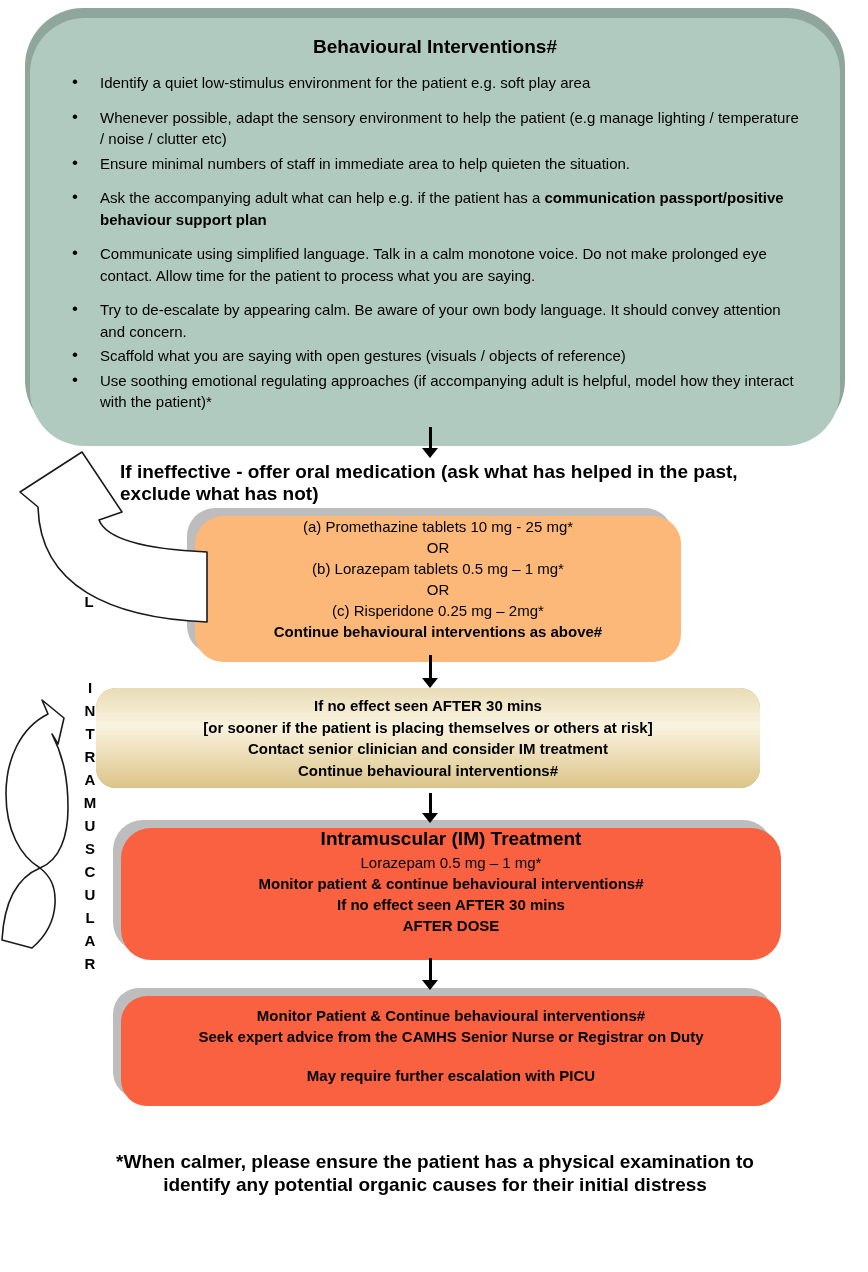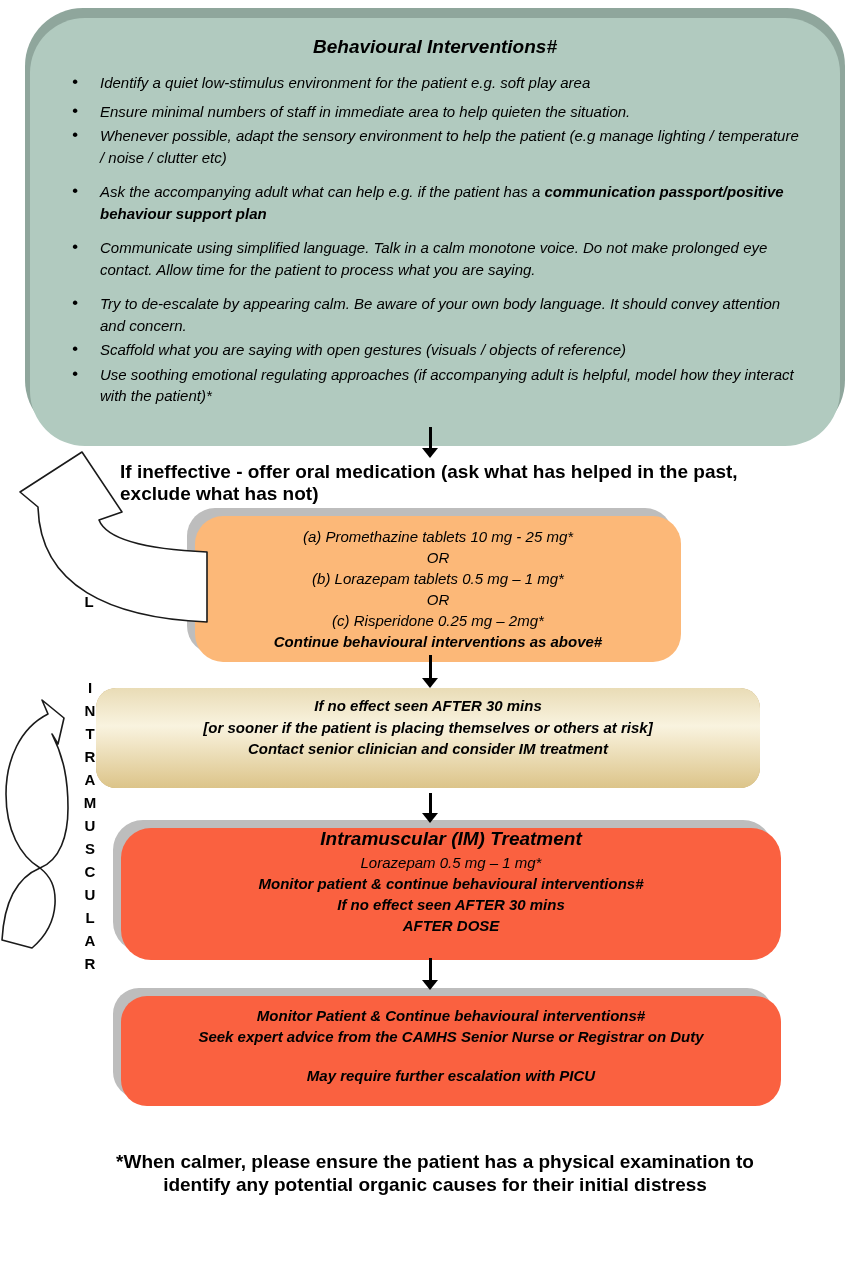--- a/index.html
+++ b/index.html
@@ -4,46 +4,46 @@
 <style>
   html,body{margin:0;padding:0;background:#fff;}
   #stage{
     position:relative;width:868px;height:1272px;margin:0 auto;background:#fff;
     font-family:"Liberation Sans",sans-serif;color:#000;overflow:hidden;
   }
   .abs{position:absolute;}
   .b{font-weight:bold;}
 
   
-  .shadowbox{position:absolute;font-style:italic;}
+  .shadowbox{position:absolute;}
   .shadowbox .shadow{position:absolute;}
   .shadowbox .face{position:absolute;box-sizing:border-box;}
 
   
   #green-box{left:25px;top:8px;width:820px;height:438px;}
   #green-box .shadow{left:0;top:0;width:820px;height:430px;border-radius:58px;background:var(--green-shadow);}
   #green-box .face{left:5px;top:10px;width:810px;height:428px;border-radius:55px;background:var(--green-box);padding:16px 28px 10px 28px;}
   #green-box h1{margin:2px 0 14px 0;font-size:19px;text-align:center;font-weight:bold;}
   #green-box ul{margin:0;padding:0 6px 0 42px;list-style:none;font-size:15px;line-height:21.5px;}
   #green-box li{position:relative;margin-bottom:3px;}
   #green-box li::before{content:"\2022";position:absolute;left:-28px;top:-1px;font-size:17px;}
-  #green-box li:nth-child(1){margin-bottom:7px;}
+  #green-box li:nth-child(1){margin-bottom:13px;}
   #green-box li:nth-child(2){margin-bottom:3px;}
   #green-box li:nth-child(3){margin-bottom:13px;}
   #green-box li:nth-child(4){margin-bottom:13px;}
   #green-box li:nth-child(5){margin-bottom:13px;}
 
   
   .tl-shadow .shadow{left:0;top:0;background:var(--shadow-gray);}
   .tl-shadow .face{left:8px;top:8px;}
 
   #oral-box{left:187px;top:508px;width:494px;height:154px;}
   #oral-box .shadow{width:486px;height:146px;border-radius:28px;}
   #oral-box .face{width:486px;height:146px;border-radius:28px;background:var(--orange-box);
-    padding:10px 14px;text-align:center;font-size:15px;line-height:21px;}
+    padding:0 14px;text-align:center;font-size:15px;line-height:21px;}
 
   #delay-box{left:96px;top:688px;width:672px;height:108px;}
   #delay-box .shadow{width:664px;height:100px;border-radius:20px;background:var(--tan-shadow);}
   #delay-box .face{width:664px;height:100px;border-radius:20px;
     background:linear-gradient(to bottom,var(--tan-top) 0%,var(--tan-mid) 38%,var(--tan-bottom) 100%);
     padding:7px 14px;text-align:center;font-size:15px;line-height:21.5px;font-weight:bold;}
 
   #im-box{left:113px;top:820px;width:668px;height:140px;}
   #im-box .shadow{width:660px;height:132px;border-radius:30px;}
   #im-box .face{width:660px;height:132px;border-radius:30px;background:var(--red-box);
@@ -104,22 +104,22 @@
              C 68 82 64 60 52 36
              L 58 46 Z" fill="#ffffff" stroke="#1a1a1a" stroke-width="1.6" stroke-linejoin="round"></path>
   </svg>
 
   <div id="green-box" class="shadowbox">
     <div class="shadow"></div>
     <div class="face">
       <h1>Behavioural Interventions#</h1>
       <ul>
           <li><span>Identify a quiet low-stimulus environment for the patient e.g. soft play area</span></li>
+          <li><span>Whenever possible, adapt the sensory environment to help the patient (e.g manage lighting / temperature / noise / clutter etc)</span></li>
           <li><span>Ensure minimal numbers of staff in immediate area to help quieten the situation.</span></li>
-          <li><span>Whenever possible, adapt the sensory environment to help the patient (e.g manage lighting / temperature / noise / clutter etc)</span></li>
           <li><span>Ask the accompanying adult what can help e.g. if the patient has a </span><span class="b">communication passport/positive behaviour support plan</span></li>
           <li><span>Communicate using simplified language. Talk in a calm monotone voice. Do not make prolonged eye contact. Allow time for the patient to process what you are saying.</span></li>
           <li><span>Try to de-escalate by appearing calm. Be aware of your own body language. It should convey attention and concern.</span></li>
           <li><span>Scaffold what you are saying with open gestures (visuals / objects of reference)</span></li>
           <li><span>Use soothing emotional regulating approaches (if accompanying adult is helpful, model how they interact with the patient)*</span></li>
         </ul>
     </div>
   </div>
 
   <div id="arrow-1" class="darrow">
@@ -168,20 +168,21 @@
       <div>A</div>
       <div>R</div>
     </div>
 
   <div id="delay-box" class="shadowbox">
     <div class="shadow"></div>
     <div class="face">
         <div class="tline"><span class="b">If no effect seen AFTER 30 mins</span></div>
         <div class="tline"><span class="b">[or sooner if the patient is placing themselves or others at risk]</span></div>
         <div class="tline"><span class="b">Contact senior clinician and consider IM treatment</span></div>
+        <div class="tline"><span class="b">Continue behavioural interventions#</span></div>
       </div>
   </div>
 
   <div id="arrow-3" class="darrow">
     <div class="stem"></div>
       <div class="head"></div>
   </div>
 
   <div id="im-box" class="shadowbox tl-shadow">
     <div class="shadow"></div>

